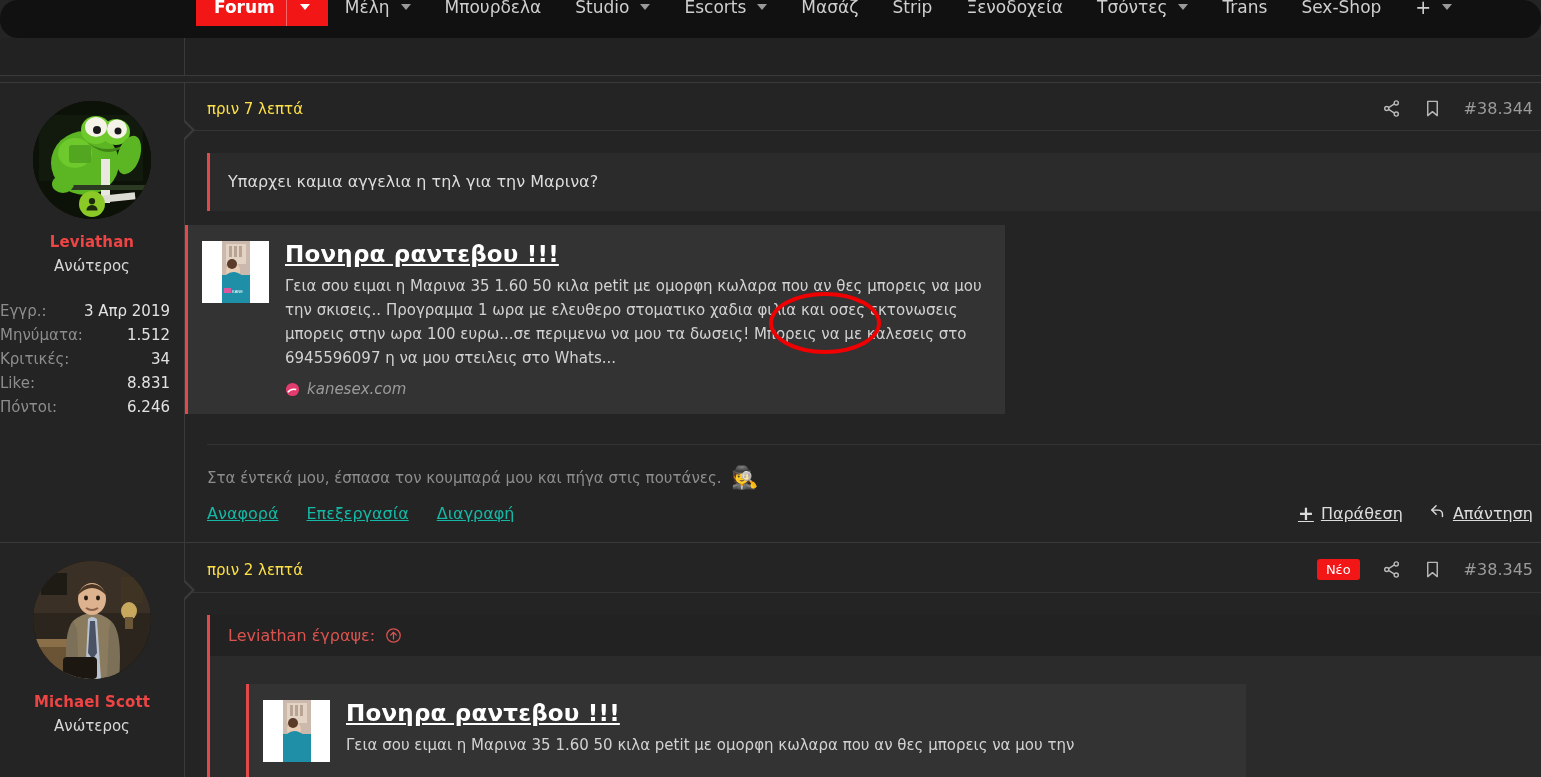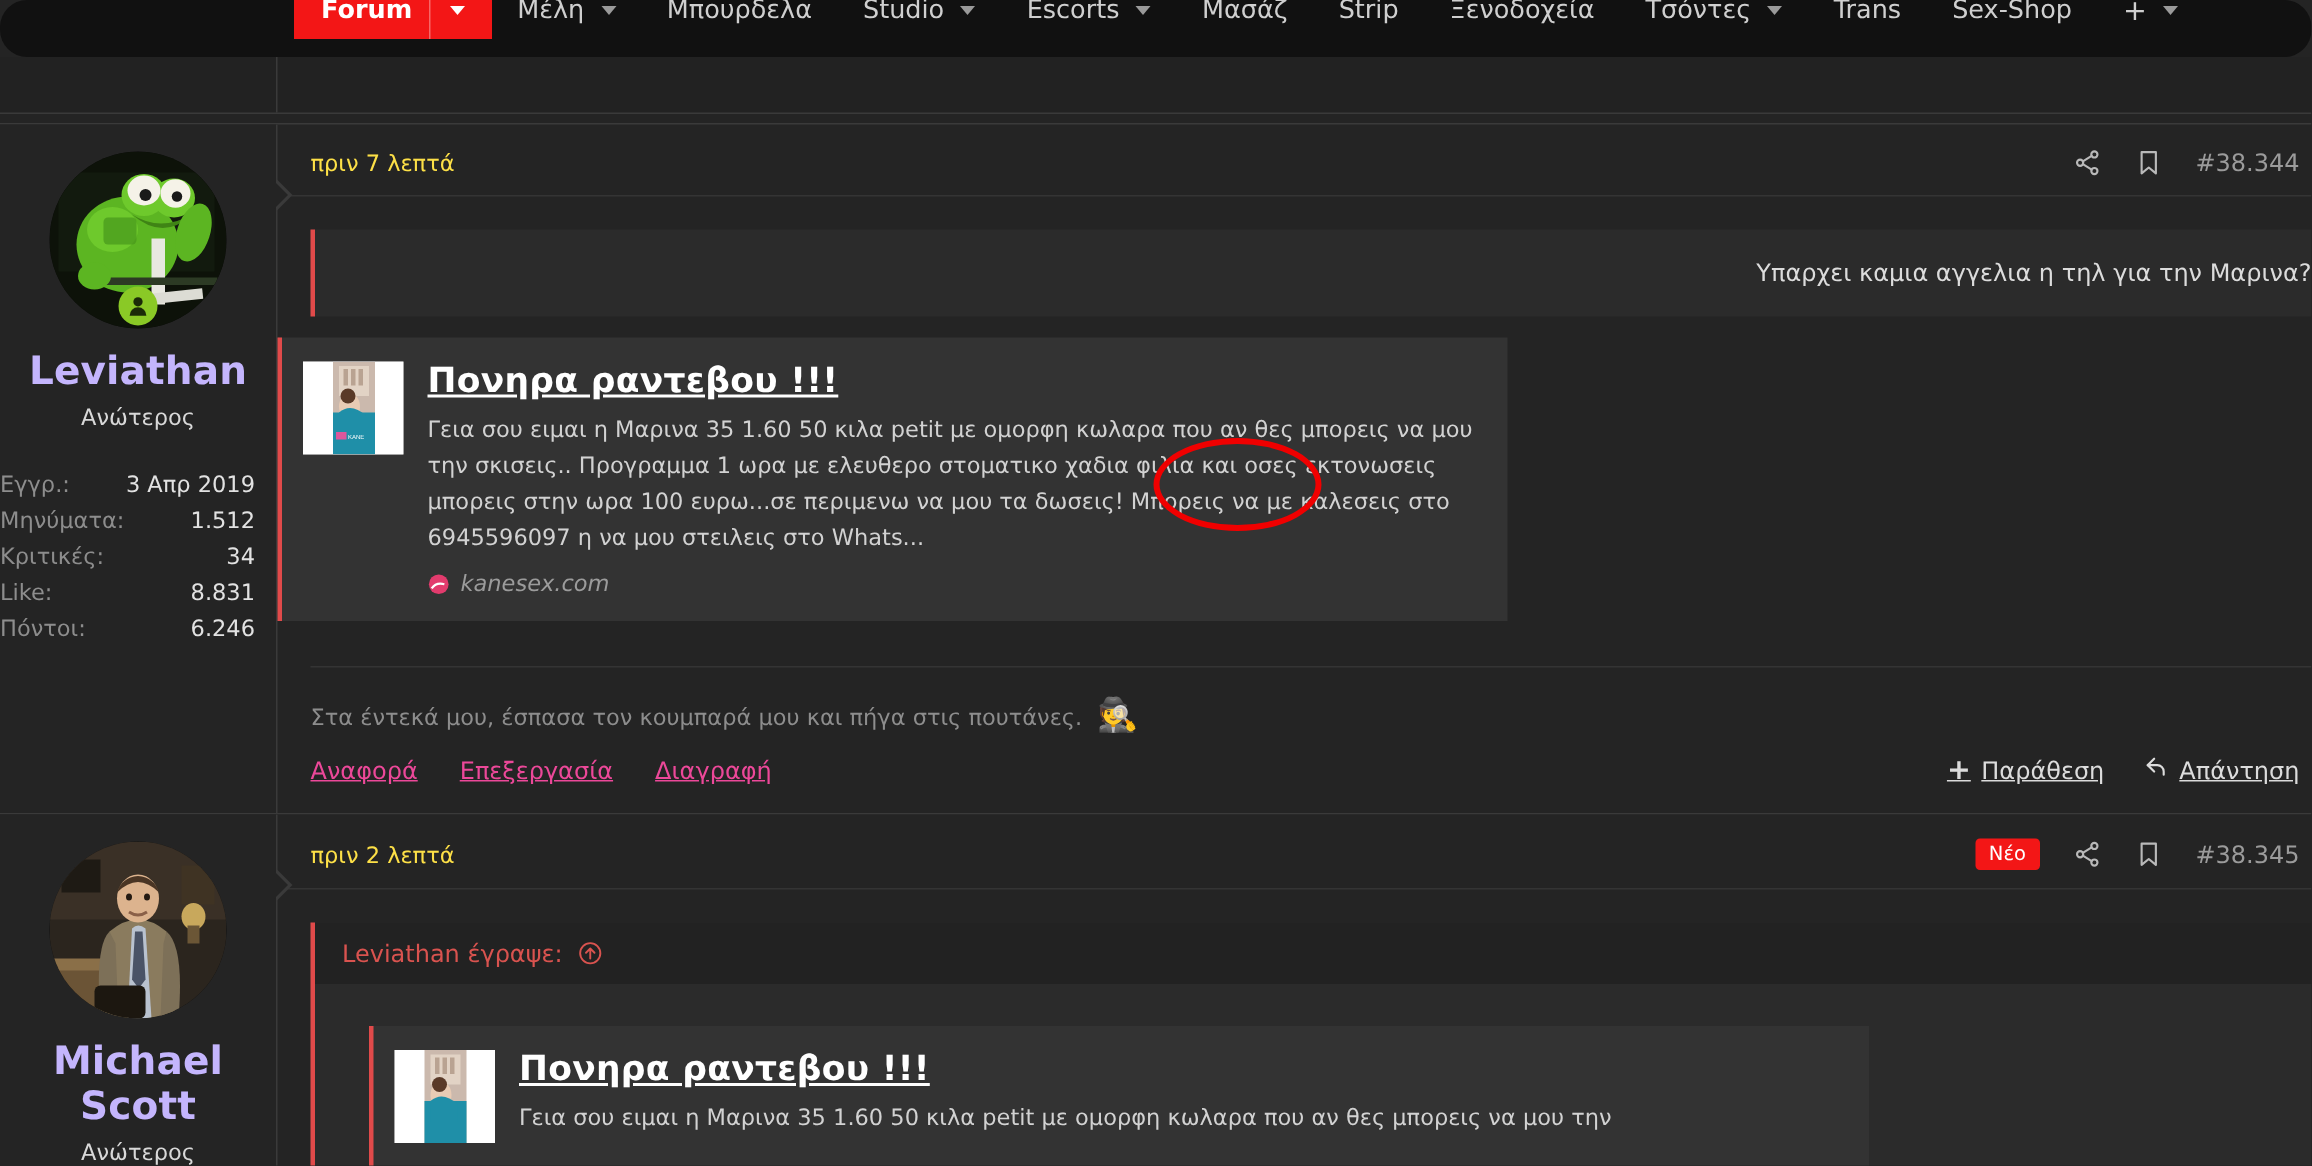--- a/index.html
+++ b/index.html
@@ -104,22 +104,22 @@
     bottom: 2px;
     width: 26px; height: 26px;
     border-radius: 50%;
     background: #8ac926;
     display: flex; align-items: center; justify-content: center;
   }
   .online-badge svg { width: 16px; height: 16px; }
 
   .uname {
     margin-top: 14px;
-    color: #c4b5fd;
-    font-size: 26px;
+    color: #ef4444;
+    font-size: 15px;
     font-weight: bold;
     letter-spacing: .1px;
   }
   .utitle {
     margin-top: 6px;
     color: #d8d8d8;
     font-size: 15px;
   }
   .ustats {
     margin: 24px 14px 0 0;
@@ -190,21 +190,20 @@
     padding: 11px 0 11px 18px;
     display: flex; align-items: center; gap: 10px;
   }
   .quote-head .jump { display:flex; align-items:center; }
   .quote-head .jump svg { width: 17px; height: 17px; }
   .quote-body {
     color: #dcdcdc;
     font-size: 16px;
     padding: 18px 0 18px 18px;
     line-height: 22px;
-    text-align: right;
   }
 
   
   .linkcard {
     margin: 14px 0 0 0;
     background: #333333;
     border-left: 3px solid #e04a4a;
     display: flex;
     gap: 16px;
     padding: 16px 18px 16px 14px;
@@ -263,21 +262,21 @@
   .sig-emoji { font-size: 22px; line-height: 1; }
 
   
   .post-actions {
     display: flex;
     align-items: center;
     justify-content: space-between;
     padding: 14px 8px 18px 22px;
   }
   .act-left { display: flex; gap: 28px; }
-  .act-link { color: #ec4899; font-size: 16px; }
+  .act-link { color: #14b8a6; font-size: 16px; }
   .act-right { display: flex; gap: 26px; align-items: center; }
   .act-btn { display: flex; align-items: center; gap: 7px; color: #dcdcdc; font-size: 16px; }
   .act-btn svg { width: 17px; height: 17px; }
   .plus-sign { font-size: 19px; font-weight: bold; line-height: 1; }
 </style>
 </head>
 <body>
 
 <div class="navbar">
   <div class="nav-item active">

